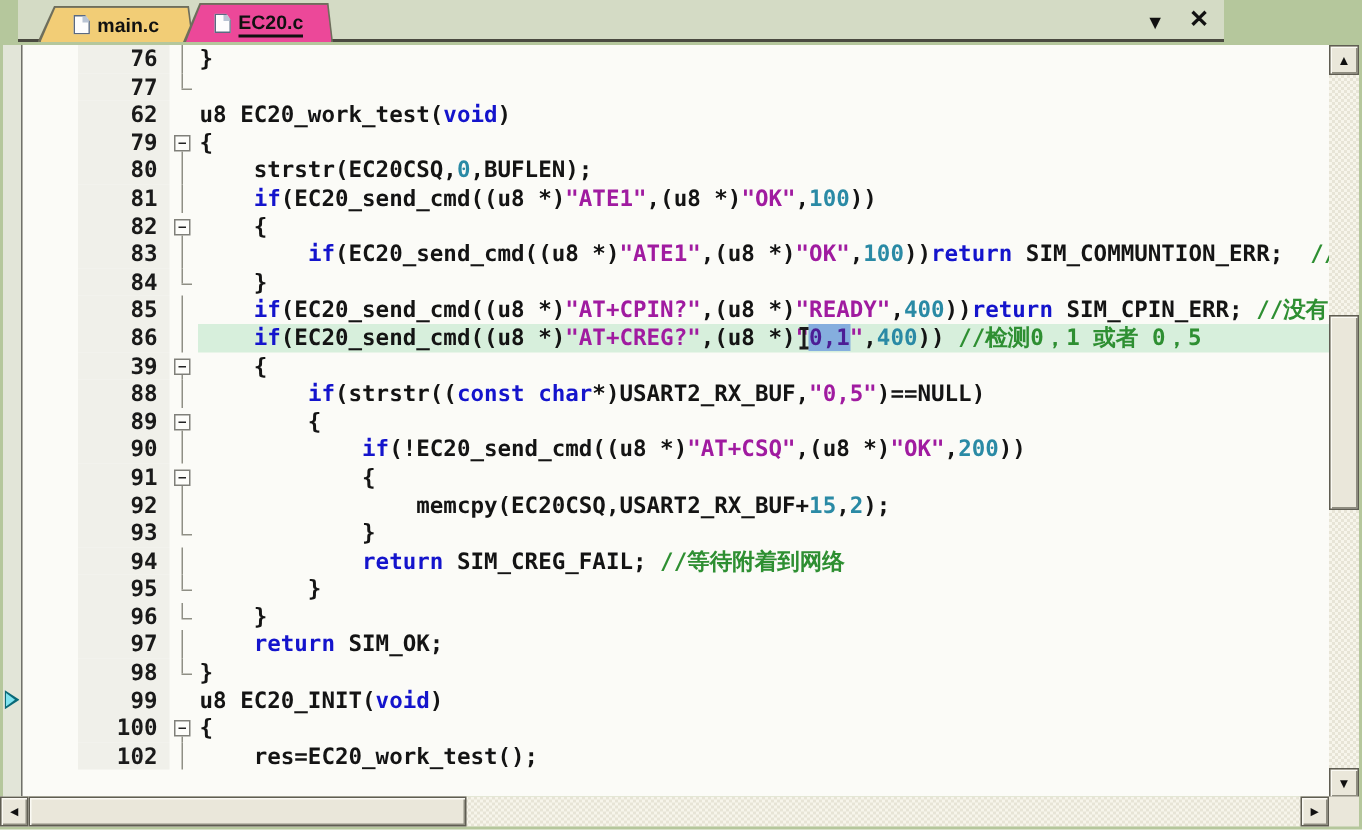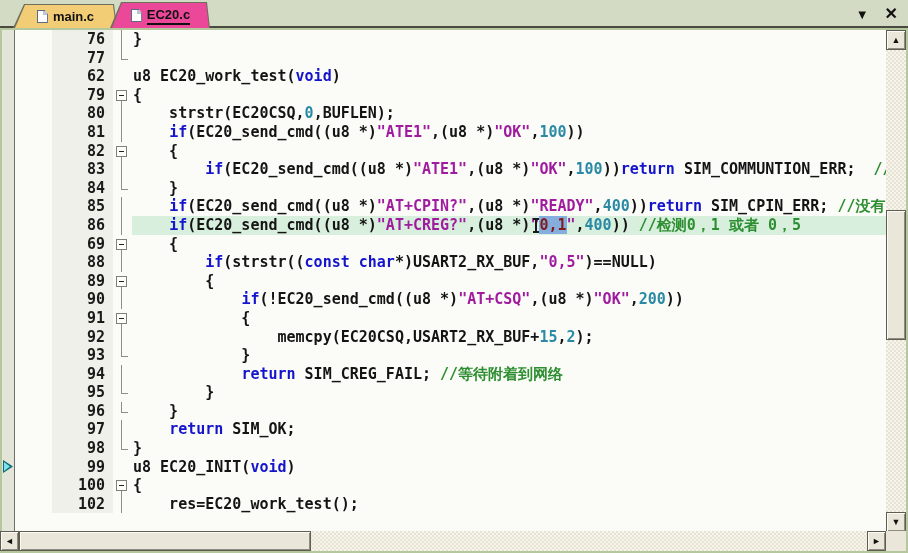--- a/index.html
+++ b/index.html
@@ -5,21 +5,21 @@
   * { margin:0; padding:0; box-sizing:border-box; }
   html,body { width:908px; height:553px; overflow:hidden; }
   body {
     position:relative;
     font-family:"Liberation Sans", sans-serif;
     background:#b5c79c;
   }
 
   
   .tabbar {
-    position:absolute; left:0; top:0; width:908px; height:28px;
+    position:absolute; left:12px; top:0; width:804px; height:28px;
     background:#d4dbc5; border-bottom:2px solid #4a4a40;padding-left:24px;
   }
   .tab {
     position:absolute; clip-path:polygon(11px 0, calc(100% - 3px) 0, 100% 100%, 0 100%);
     background:#6e6e5c;
   }
   .tab .tab-inner {
     position:absolute; inset:1px 1px 0 2px;
     clip-path:polygon(10px 0, calc(100% - 3px) 0, 100% 100%, 0 100%);
     display:flex; align-items:center; justify-content:center; gap:5px;
@@ -80,21 +80,21 @@
   .f-open .fbox::before { content:''; position:absolute; left:2px; right:2px; top:4px; height:1px; background:#222; }
   .f-open::after { content:''; position:absolute; left:8px; top:15px; bottom:0; width:1px; background:#8f8f85; }
   .codeln { flex:1 1 auto; padding-left:1px; overflow:hidden; }
   .row.hl .codeln { background:var(--hl); }
 
   .sg-c  { color:#141414; }
   .sg-k  { color:var(--kw); }
   .sg-s  { color:var(--str); }
   .sg-n  { color:var(--num); }
   .sg-m  { color:var(--com); }
-  .sg-sel{ color:#7f1d1d; background:var(--selbg); }
+  .sg-sel{ color:#4c1d95; background:var(--selbg); }
 
   
   .ibeam { position:absolute; left:530px; top:188px; width:8px; height:15px; z-index:4; }
   .ibeam::before, .ibeam::after { content:''; position:absolute; left:1px; width:6px; height:2px; background:#1a1a1a; }
   .ibeam::before { top:0; } .ibeam::after { bottom:0; }
   .ibeam i { position:absolute; left:3px; top:1px; bottom:1px; width:2px; background:#1a1a1a; }
 
   
   .dither {
     background:repeating-conic-gradient(#f7f5eb 0% 25%, #e7e4d6 0% 50%);
@@ -144,21 +144,21 @@
       <div class="row"><div class="num">77</div><div class="fold f-end"></div><div class="codeln"></div></div>
       <div class="row"><div class="num">62</div><div class="fold f-none"></div><div class="codeln"><span class="sg-c">u8 EC20_work_test(</span><span class="sg-k">void</span><span class="sg-c">)</span></div></div>
       <div class="row"><div class="num">79</div><div class="fold f-open"><div class="fbox"></div></div><div class="codeln"><span class="sg-c">{</span></div></div>
       <div class="row"><div class="num">80</div><div class="fold f-line"></div><div class="codeln"><span class="sg-c">    strstr(EC20CSQ,</span><span class="sg-n">0</span><span class="sg-c">,BUFLEN);</span></div></div>
       <div class="row"><div class="num">81</div><div class="fold f-line"></div><div class="codeln"><span class="sg-c">    </span><span class="sg-k">if</span><span class="sg-c">(EC20_send_cmd((u8 *)</span><span class="sg-s">"ATE1"</span><span class="sg-c">,(u8 *)</span><span class="sg-s">"OK"</span><span class="sg-c">,</span><span class="sg-n">100</span><span class="sg-c">))</span></div></div>
       <div class="row"><div class="num">82</div><div class="fold f-open"><div class="fbox"></div></div><div class="codeln"><span class="sg-c">    {</span></div></div>
       <div class="row"><div class="num">83</div><div class="fold f-line"></div><div class="codeln"><span class="sg-c">        </span><span class="sg-k">if</span><span class="sg-c">(EC20_send_cmd((u8 *)</span><span class="sg-s">"ATE1"</span><span class="sg-c">,(u8 *)</span><span class="sg-s">"OK"</span><span class="sg-c">,</span><span class="sg-n">100</span><span class="sg-c">))</span><span class="sg-k">return</span><span class="sg-c"> SIM_COMMUNTION_ERR;  </span><span class="sg-m">//没有开机</span></div></div>
       <div class="row"><div class="num">84</div><div class="fold f-end"></div><div class="codeln"><span class="sg-c">    }</span></div></div>
       <div class="row"><div class="num">85</div><div class="fold f-line"></div><div class="codeln"><span class="sg-c">    </span><span class="sg-k">if</span><span class="sg-c">(EC20_send_cmd((u8 *)</span><span class="sg-s">"AT+CPIN?"</span><span class="sg-c">,(u8 *)</span><span class="sg-s">"READY"</span><span class="sg-c">,</span><span class="sg-n">400</span><span class="sg-c">))</span><span class="sg-k">return</span><span class="sg-c"> SIM_CPIN_ERR; </span><span class="sg-m">//没有SIM卡</span></div></div>
       <div class="row hl"><div class="num">86</div><div class="fold f-line"></div><div class="codeln"><span class="sg-c">    </span><span class="sg-k">if</span><span class="sg-c">(EC20_send_cmd((u8 *)</span><span class="sg-s">"AT+CREG?"</span><span class="sg-c">,(u8 *)</span><span class="sg-s">"</span><span class="sg-sel">0,1</span><span class="sg-s">"</span><span class="sg-c">,</span><span class="sg-n">400</span><span class="sg-c">)) </span><span class="sg-m">//检测0，1 或者 0，5</span></div></div>
-      <div class="row"><div class="num">69</div><div class="fold f-open"><div class="fbox"></div></div><div class="codeln"><span class="sg-c">    {</span></div></div>
+      <div class="row"><div class="num">39</div><div class="fold f-open"><div class="fbox"></div></div><div class="codeln"><span class="sg-c">    {</span></div></div>
       <div class="row"><div class="num">88</div><div class="fold f-line"></div><div class="codeln"><span class="sg-c">        </span><span class="sg-k">if</span><span class="sg-c">(strstr((</span><span class="sg-k">const</span><span class="sg-c"> </span><span class="sg-k">char</span><span class="sg-c">*)USART2_RX_BUF,</span><span class="sg-s">"0,5"</span><span class="sg-c">)==NULL)</span></div></div>
       <div class="row"><div class="num">89</div><div class="fold f-open"><div class="fbox"></div></div><div class="codeln"><span class="sg-c">        {</span></div></div>
       <div class="row"><div class="num">90</div><div class="fold f-line"></div><div class="codeln"><span class="sg-c">            </span><span class="sg-k">if</span><span class="sg-c">(!EC20_send_cmd((u8 *)</span><span class="sg-s">"AT+CSQ"</span><span class="sg-c">,(u8 *)</span><span class="sg-s">"OK"</span><span class="sg-c">,</span><span class="sg-n">200</span><span class="sg-c">))</span></div></div>
       <div class="row"><div class="num">91</div><div class="fold f-open"><div class="fbox"></div></div><div class="codeln"><span class="sg-c">            {</span></div></div>
       <div class="row"><div class="num">92</div><div class="fold f-line"></div><div class="codeln"><span class="sg-c">                memcpy(EC20CSQ,USART2_RX_BUF+</span><span class="sg-n">15</span><span class="sg-c">,</span><span class="sg-n">2</span><span class="sg-c">);</span></div></div>
       <div class="row"><div class="num">93</div><div class="fold f-end"></div><div class="codeln"><span class="sg-c">            }</span></div></div>
       <div class="row"><div class="num">94</div><div class="fold f-line"></div><div class="codeln"><span class="sg-c">            </span><span class="sg-k">return</span><span class="sg-c"> SIM_CREG_FAIL; </span><span class="sg-m">//等待附着到网络</span></div></div>
       <div class="row"><div class="num">95</div><div class="fold f-end"></div><div class="codeln"><span class="sg-c">        }</span></div></div>
       <div class="row"><div class="num">96</div><div class="fold f-end"></div><div class="codeln"><span class="sg-c">    }</span></div></div>
       <div class="row"><div class="num">97</div><div class="fold f-line"></div><div class="codeln"><span class="sg-c">    </span><span class="sg-k">return</span><span class="sg-c"> SIM_OK;</span></div></div>

